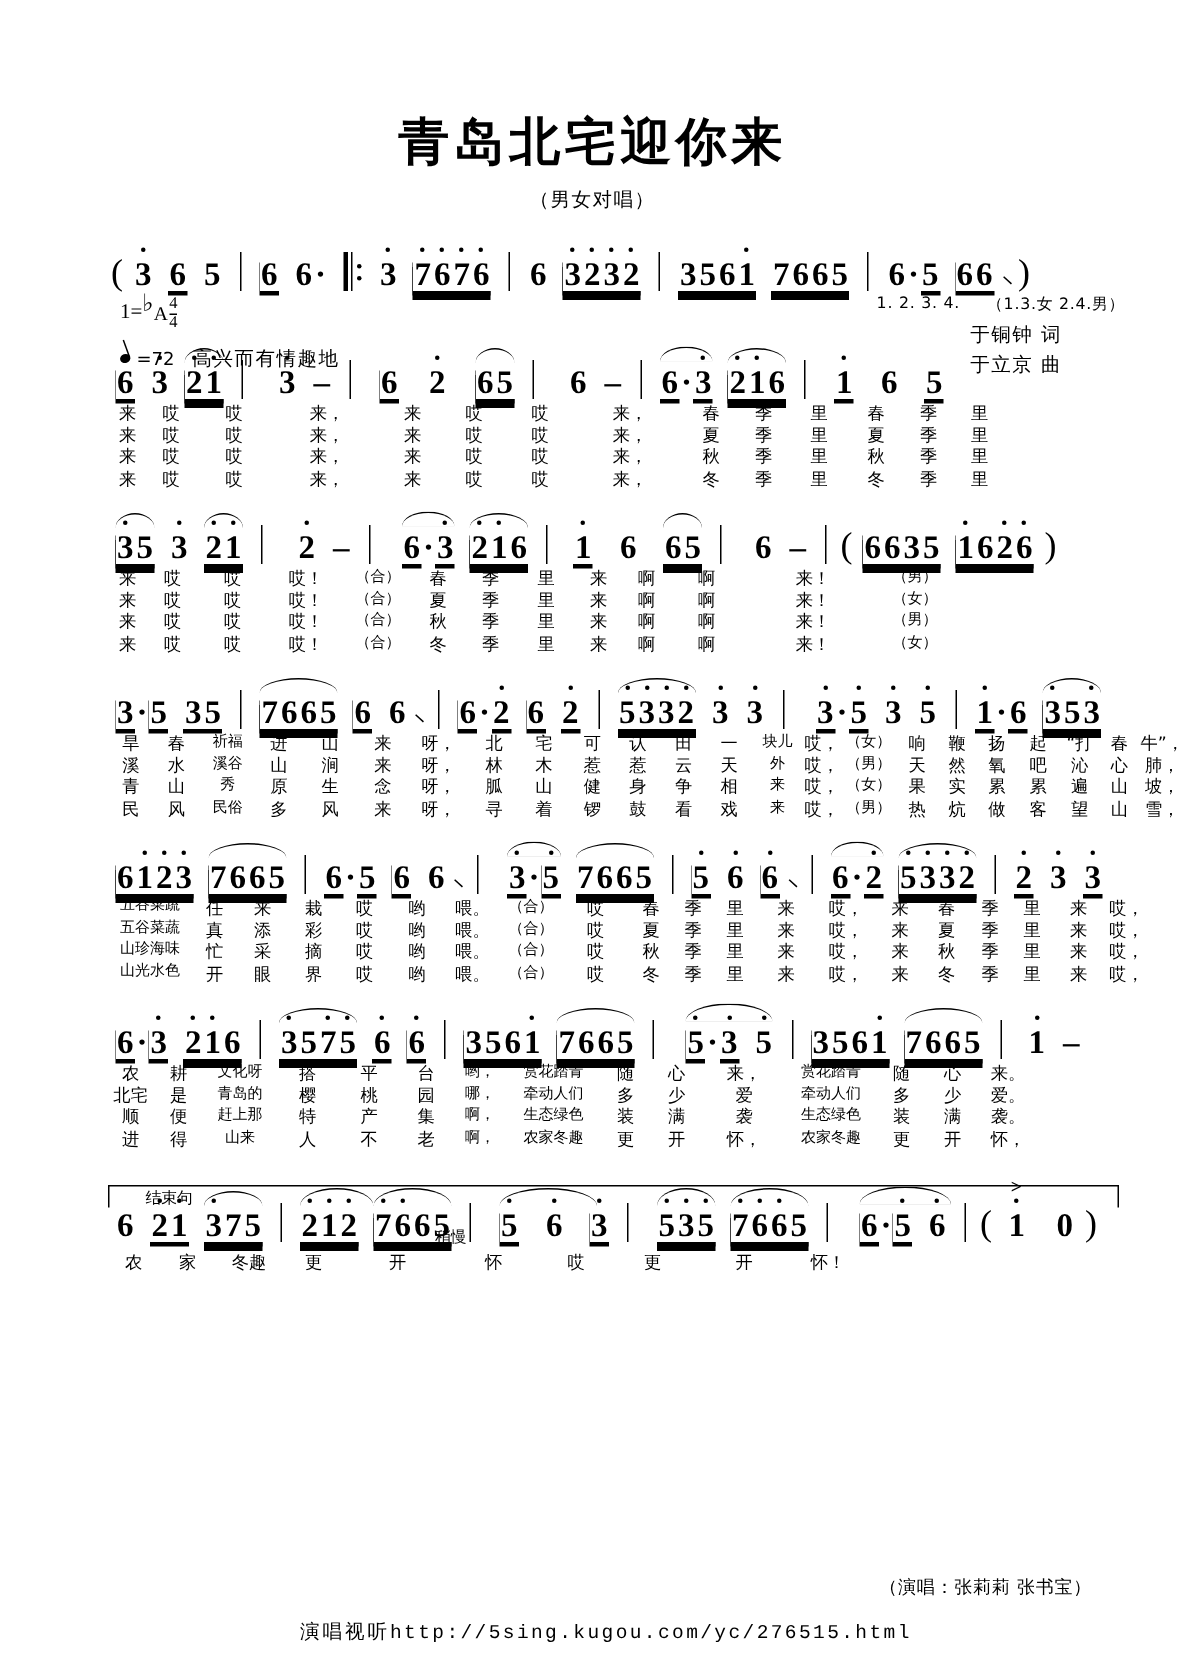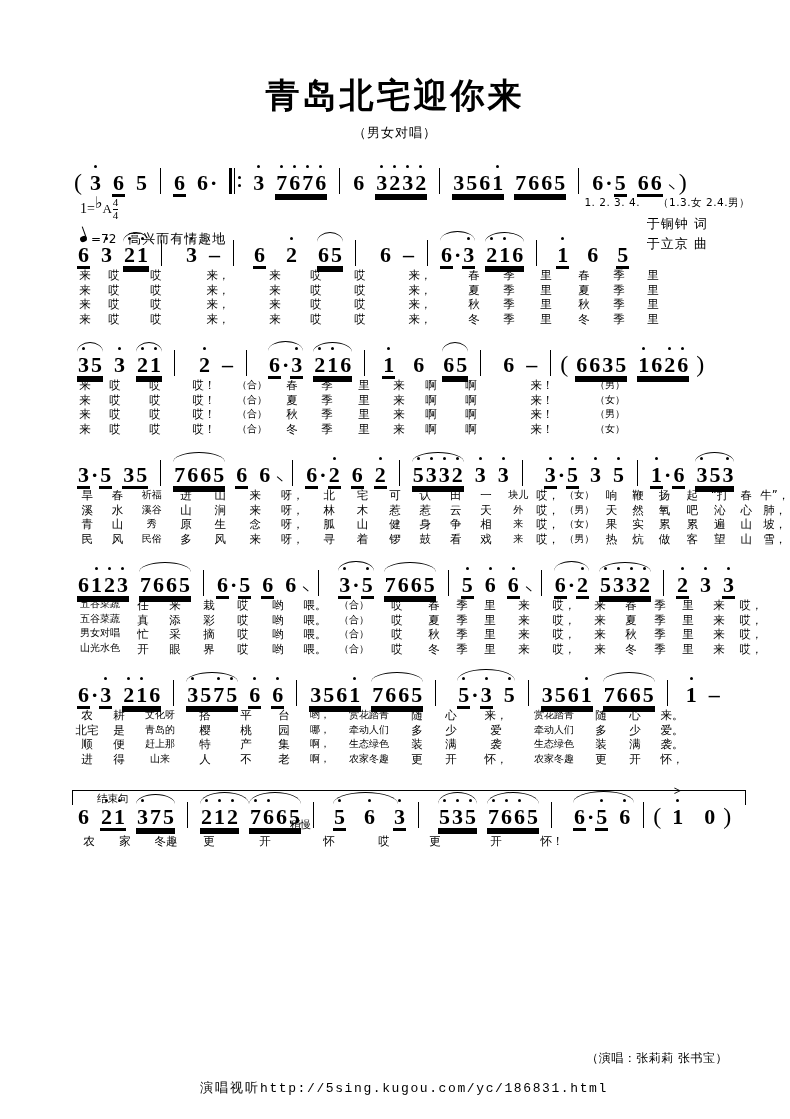--- a/index.html
+++ b/index.html
@@ -805,21 +805,21 @@
         </span>
       <span class="grp u1">
           <span class="n up">3</span>
         </span>
     </div>
 
     <div class="lyrics">
       <div class="lyrcol sm" style="width:56px;font-family:Liberation Mono, monospace;">
         <span>五谷菜蔬</span>
         <span>五谷菜蔬</span>
-        <span>男女对唱</span>
+        <span>山珍海味</span>
         <span>山光水色</span>
       </div>
       <div class="lyrcol" style="width:30px;">
         <span>任</span>
         <span>真</span>
         <span>忙</span>
         <span>开</span>
       </div>
       <div class="lyrcol" style="width:34px;">
         <span>来</span>
@@ -1206,16 +1206,16 @@
         <span>开</span>
         </div>
       <div class="lyrcol" style="width:40px;">
         <span>怀！</span>
         </div>
     </div>
   </div>
 
   <div class="footer-singer">（演唱：张莉莉  张书宝）</div>
   <div class="footer-url">
-    <span class="cn">演唱视听</span><span>http://5sing.kugou.com/yc/186831.html</span>
+    <span class="cn">演唱视听</span><span>http://5sing.kugou.com/yc/276515.html</span>
   </div>
 
 </div>
 
 </body></html>

